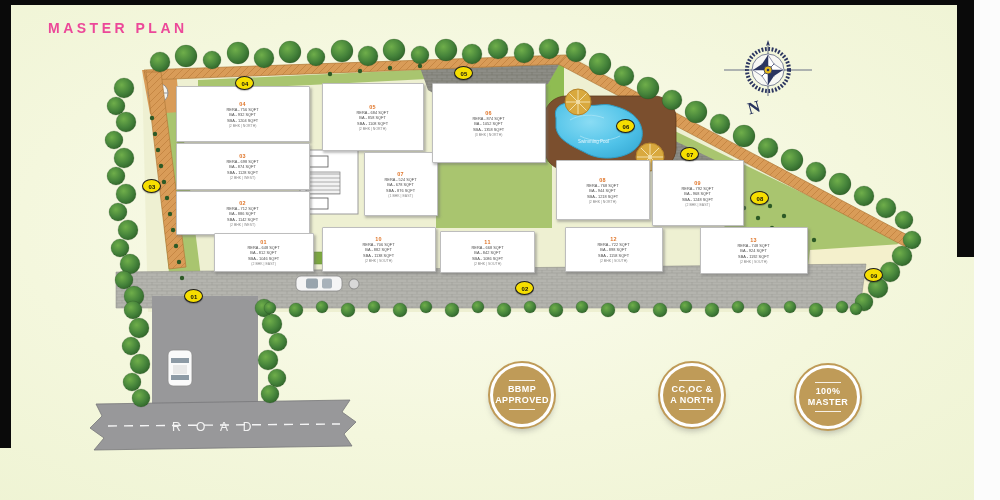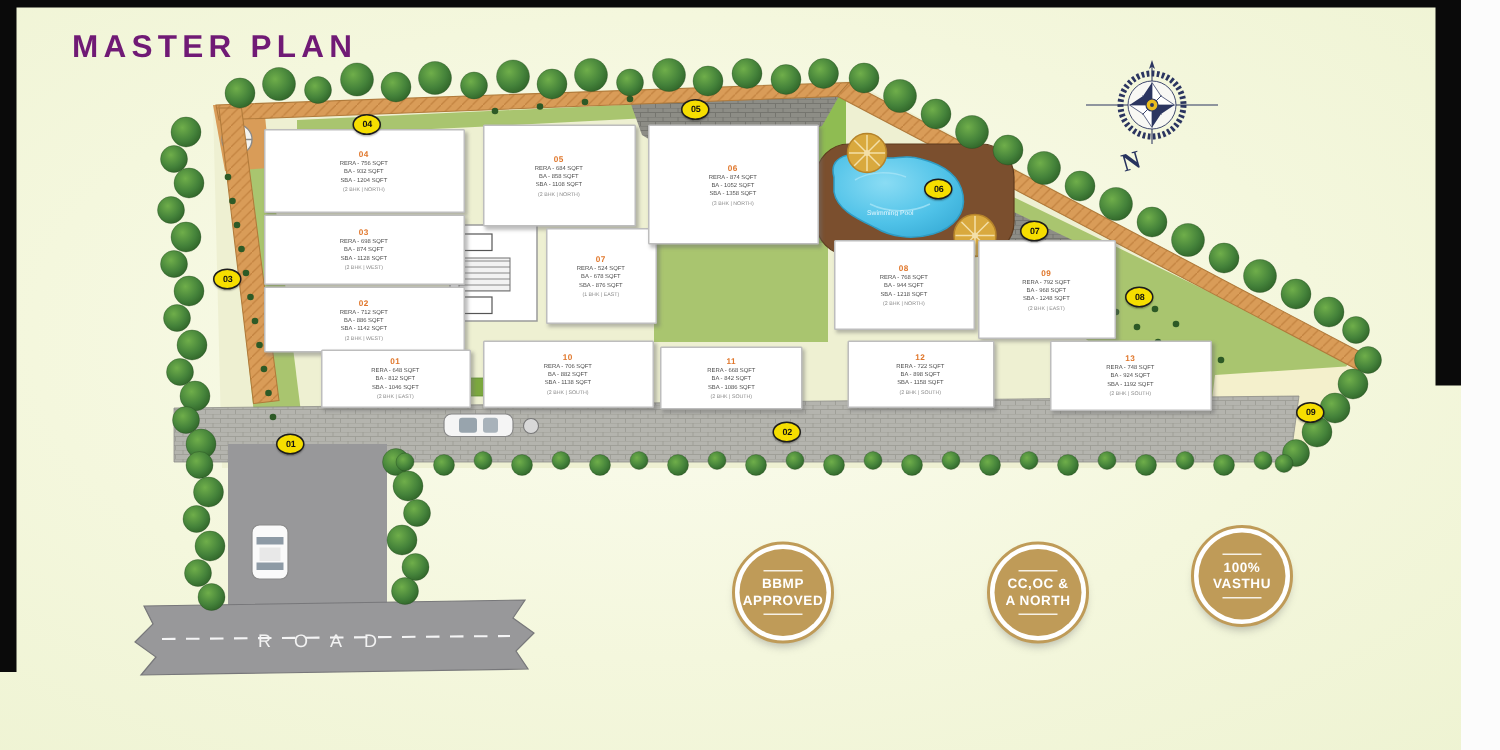--- a/index.html
+++ b/index.html
@@ -8,21 +8,21 @@
     font-family:"Liberation Sans", sans-serif;
     background:radial-gradient(ellipse at 45% 45%, #fbfcef 0%, #f4f7dd 55%, #eef3d2 100%);
   }
   .abs{position:absolute;}
   
   .bar{background:#0a0a0a;position:absolute;}
   .whitecol{position:absolute;background:#fcfcfc;}
   
   .title{
     position:absolute;left:48px;top:20px;
-    font-size:21px;font-weight:600;letter-spacing:3.5px;color:#701a75;
+    font-size:14px;font-weight:600;letter-spacing:3.5px;color:#ec4899;
   }
   
   .unit{
     position:absolute;background:#ffffff;border:1px solid #bdbdbd;border-radius:1px;
     box-shadow:inset 0 0 0 1.5px #fff, 1.5px 2px 2.5px rgba(110,110,110,.45);
     display:flex;align-items:center;justify-content:center;z-index:4;
   }
   .u-body{display:flex;flex-direction:column;align-items:center;transform:scale(.78);line-height:1.35;text-align:center;}
   .u-no{font-size:7px;font-weight:bold;color:#e0762a;letter-spacing:.5px;}
   .u-line{font-size:5px;color:#4c4c4c;white-space:nowrap;}
@@ -446,20 +446,20 @@
   </div>
 </div>
 <div class="badge" style="left:658px;top:361px">
   <div class="badge-inner">
     <div class="badge-rule"></div>
     <div>CC,OC &amp;</div>
     <div>A NORTH</div>
     <div class="badge-rule"></div>
   </div>
 </div>
-<div class="badge" style="left:794px;top:350px">
+<div class="badge" style="left:794px;top:363px">
   <div class="badge-inner">
     <div class="badge-rule"></div>
     <div>100%</div>
-    <div>VASTHU</div>
+    <div>MASTER</div>
     <div class="badge-rule"></div>
   </div>
 </div>
 
 </body></html>

